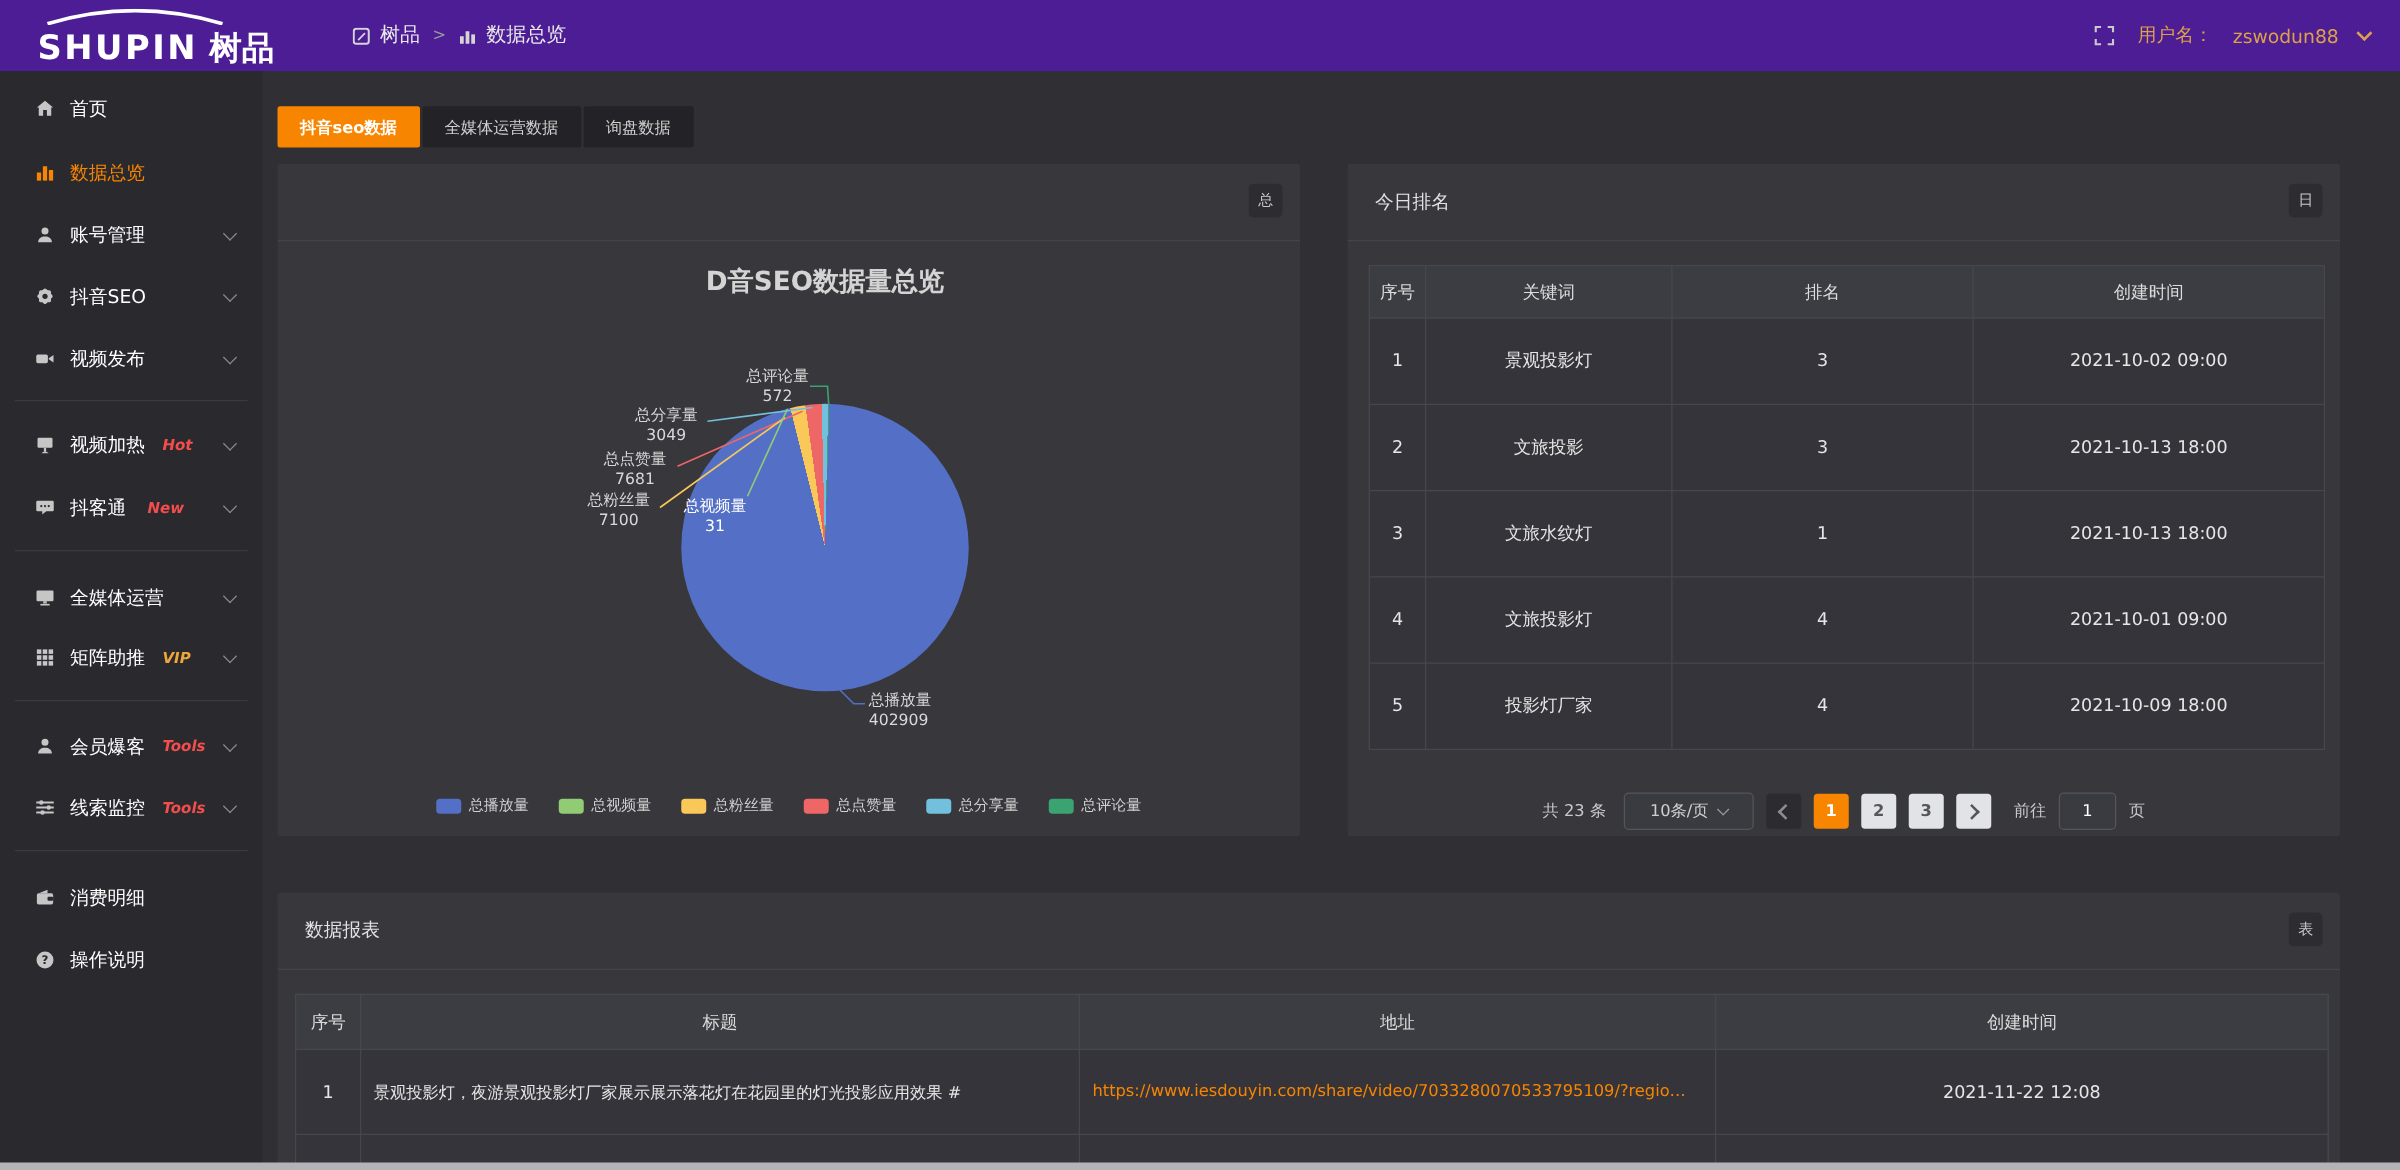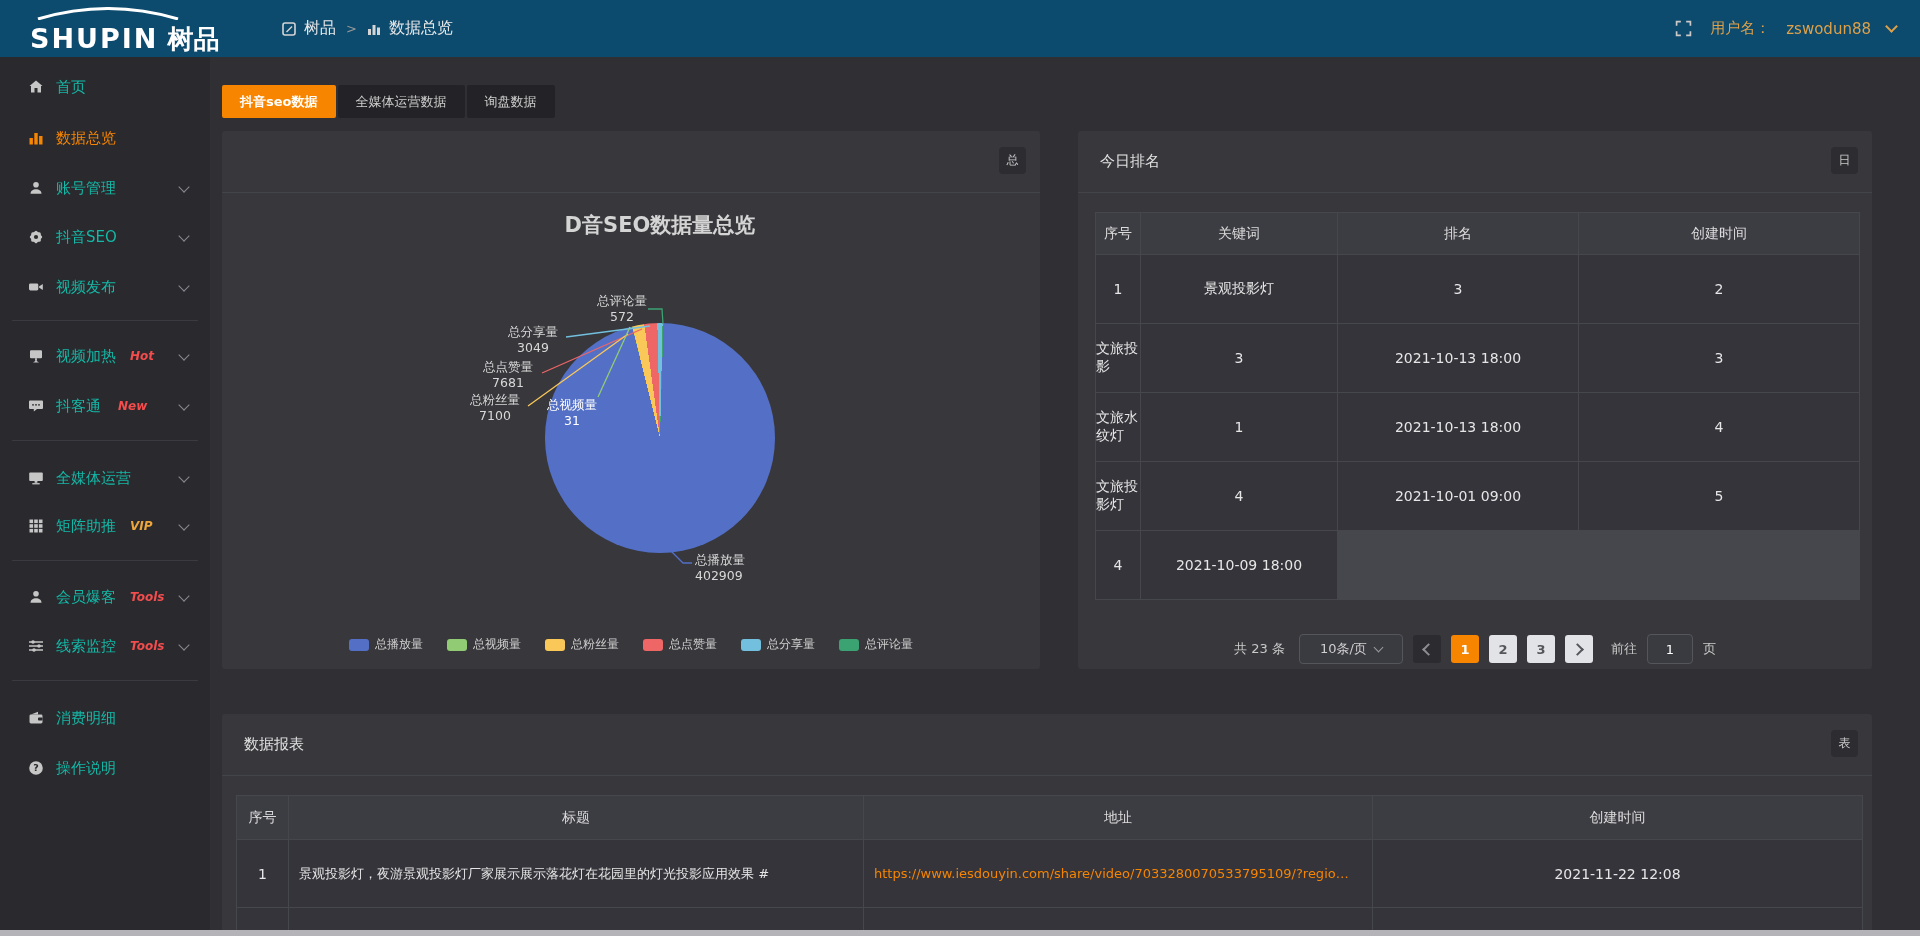--- a/index.html
+++ b/index.html
@@ -1,33 +1,33 @@
 <!DOCTYPE html>
 <html><head>
 <meta charset="utf-8">
 <style>
   html,body{margin:0;padding:0;background:#2f2f34;}
   .app{position:relative;width:1920px;height:936px;overflow:hidden;background:#2f2f34;
        font-family:"DejaVu Sans","Liberation Sans",sans-serif;color:#e3e3e3;}
   
-  .hdr{position:absolute;left:0;top:0;width:1920px;height:57px;background:#0c4a6e;}
+  .hdr{position:absolute;left:0;top:0;width:1920px;height:57px;background:#4c1d95;}
   .logo{position:absolute;left:30px;top:6px;height:46px;display:flex;align-items:flex-end;}
   .logo-arc{position:absolute;left:2px;top:1px;}
   .logo-en{font-size:27px;font-weight:800;letter-spacing:2px;color:#fff;line-height:1;}
   .logo-cn{font-size:26px;font-weight:800;color:#fff;margin-left:9px;line-height:1;}
   .crumb{position:absolute;left:282px;top:0;height:57px;display:flex;align-items:center;gap:8px;font-size:16px;color:#e8e8e8;}
   .crumb .sep{color:#9a9a9a;font-size:13px;margin:0 2px;}
   .hdr-right{position:absolute;right:24px;top:0;height:57px;display:flex;align-items:center;gap:18px;}
   .uname{display:flex;align-items:center;gap:16px;font-size:15px;color:#dda14a;cursor:pointer;}
   .chev-dn{display:inline-block;width:7px;height:7px;border-left:2px solid #dda14a;border-bottom:2px solid #dda14a;transform:rotate(-45deg);margin-top:-4px;}
   
   .side{position:absolute;left:0;top:57px;width:210px;height:879px;background:#29292e;}
   .side-item{position:absolute;left:0;width:210px;height:40px;display:flex;align-items:center;cursor:pointer;}
   .s-ico{position:absolute;left:27px;width:17px;height:17px;display:flex;align-items:center;justify-content:center;}
-  .s-label{position:absolute;left:56px;font-size:15px;color:#14b8a6;white-space:nowrap;}
+  .s-label{position:absolute;left:56px;font-size:15px;color:#ffffff;white-space:nowrap;}
   .side-item.active .s-label{color:#f78500;}
   .s-badge{position:absolute;font-size:12px;font-weight:bold;font-style:italic;white-space:nowrap;}
   .badge-red{color:#f34d4d;}
   .badge-gold{color:#eda63c;}
   .s-arrow{position:absolute;right:22px;width:7px;height:7px;border-left:1.6px solid #8a8a90;border-bottom:1.6px solid #8a8a90;transform:rotate(-45deg);margin-top:-3px;}
   .side-div{position:absolute;left:12px;width:186px;height:1px;background:#3a3a40;}
   
   .tabs{position:absolute;left:222px;top:85px;display:flex;gap:2px;}
   .tab{height:33px;padding:0 18px;display:flex;align-items:center;font-size:13px;background:#232327;color:#cfcfcf;border-radius:2px;cursor:pointer;}
   .tab.active{background:#f78500;color:#fff;font-weight:bold;}
@@ -383,37 +383,39 @@
 
     <div class="grid-tb rk-table">
       <div class="tb-h">序号</div>
       <div class="tb-h">关键词</div>
       <div class="tb-h">排名</div>
       <div class="tb-h">创建时间</div>
 
       <div class="tb-c">1</div>
       <div class="tb-c">景观投影灯</div>
       <div class="tb-c">3</div>
+      <div class="tb-c">2021-10-02 09:00</div>
 
       <div class="tb-c">2</div>
       <div class="tb-c">文旅投影</div>
       <div class="tb-c">3</div>
       <div class="tb-c">2021-10-13 18:00</div>
 
       <div class="tb-c">3</div>
       <div class="tb-c">文旅水纹灯</div>
       <div class="tb-c">1</div>
       <div class="tb-c">2021-10-13 18:00</div>
 
       <div class="tb-c">4</div>
       <div class="tb-c">文旅投影灯</div>
       <div class="tb-c">4</div>
       <div class="tb-c">2021-10-01 09:00</div>
 
       <div class="tb-c">5</div>
+      <div class="tb-c">投影灯厂家</div>
       <div class="tb-c">4</div>
       <div class="tb-c">2021-10-09 18:00</div>
     </div>
 
     <div class="pager">
       <span class="pg-total">共 23 条</span>
       <div class="pg-size">
         <span>10条/页</span>
         <span class="chev-dn2"></span>
       </div>

